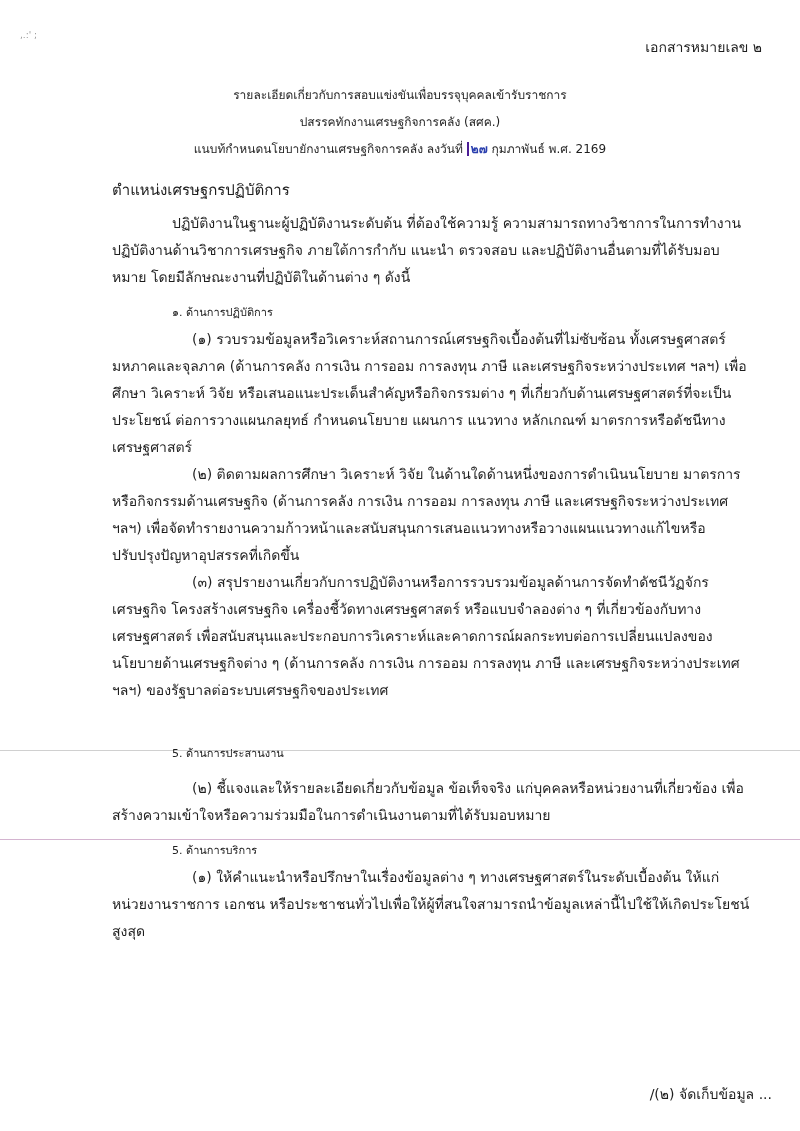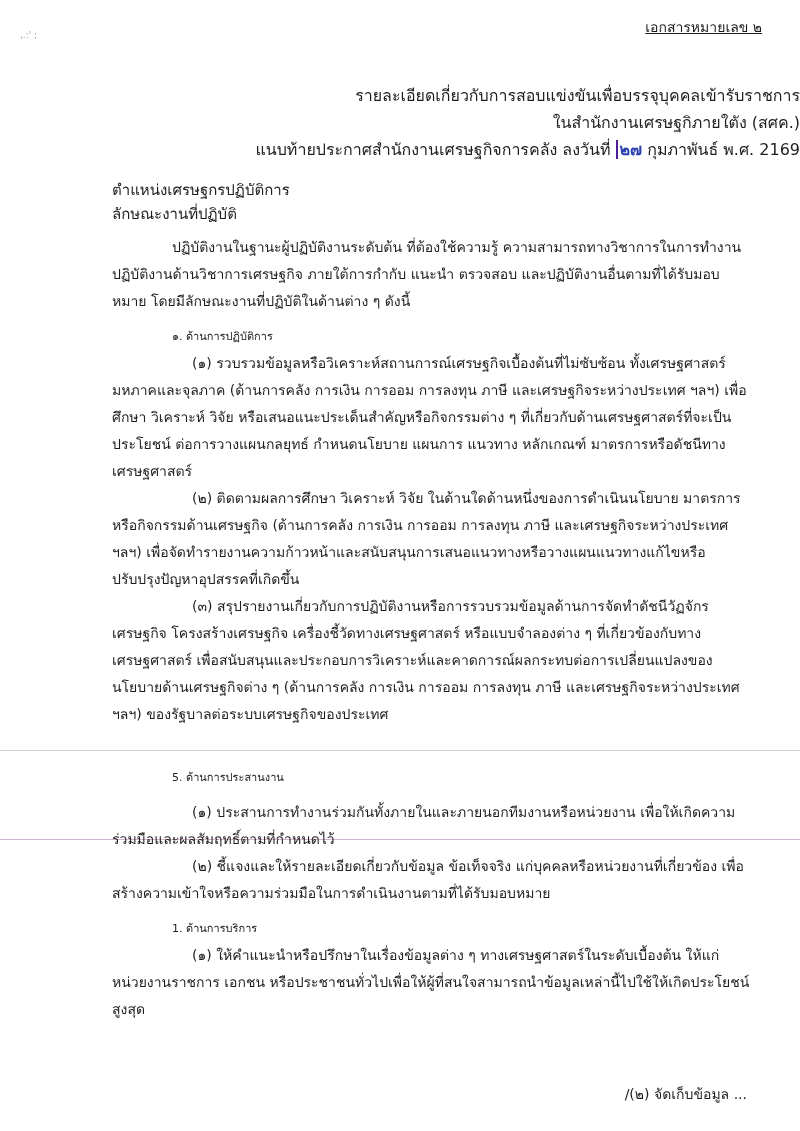--- a/index.html
+++ b/index.html
@@ -3,81 +3,79 @@
 <meta charset="utf-8">
 <style>
   html, body { margin: 0; padding: 0; background: #ffffff; }
   body {
     width: 800px; height: 1131px; position: relative; overflow: hidden;
     font-family: "DejaVu Sans", "Liberation Sans", sans-serif;
     color: #1e1e1e;
     font-size: 14px;
   }
   .scan-mark { position: absolute; left: 20px; top: 30px; font-size: 9px; color: #9a9a9a; }
-  .doc-number { position: absolute; right: 38px; top: 16px; font-size: 14px; text-decoration: underline; }
+  .doc-number { position: absolute; right: 38px; top: 36px; font-size: 14px; }
   .title-block { position: absolute; left: 0; right: 0; top: 82px; text-align: center; }
-  .title-line { font-size: 16px; line-height: 27px; text-align: right; }
+  .title-line { font-size: 12px; line-height: 27px; }
   .date-hand { color: #2a3fae; font-weight: bold; border-left: 2px solid #4c1d95; padding-left: 2px; }
   .content { position: absolute; left: 112px; right: 46px; top: 178px; font-size: 14px; }
   .heading { font-size: 15px; line-height: 24px; }
   .para { line-height: 27px; }
   .indent1 { text-indent: 60px; }
   .section-h { padding-left: 60px; font-size: 11px; line-height: 27px; }
   .sub { text-indent: 80px; line-height: 27px; }
   .gap-s { height: 8px; }
   .gap-m { height: 14px; }
   .rule { position: absolute; left: 0; right: 0; height: 1px; }
-  .footer-next { position: absolute; right: 53px; top: 1083px; font-size: 14px; }
+  .footer-next { position: absolute; right: 28px; top: 1083px; font-size: 14px; }
 </style>
 </head>
 <body>
 
 <div class="scan-mark">,.:' ;</div>
 <div class="doc-number">เอกสารหมายเลข ๒</div>
 
 <div class="title-block">
   <div class="title-line">รายละเอียดเกี่ยวกับการสอบแข่งขันเพื่อบรรจุบุคคลเข้ารับราชการ</div>
-  <div class="title-line">ในสำนักงานเศรษฐกิภายใตัง (สศค.)</div>
+  <div class="title-line">ปสรรคทักงานเศรษฐกิจการคลัง (สศค.)</div>
   <div class="title-line">
-    <span>แนบท้ายประกาศสำนักงานเศรษฐกิจการคลัง ลงวันที่</span>
+    <span>แนบท้กำหนดนโยบายักงานเศรษฐกิจการคลัง ลงวันที่</span>
     <span class="date-hand">๒๗</span>
     <span>กุมภาพันธ์ พ.ศ. 2169</span>
   </div>
 </div>
 
 <div class="rule" style="top:750px;background:#d0d0d0;"></div>
 <div class="rule" style="top:839px;background:#d4b4d0;"></div>
 
 <div class="content">
   <div class="heading">ตำแหน่งเศรษฐกรปฏิบัติการ</div>
-  <div class="heading">ลักษณะงานที่ปฏิบัติ</div>
   <div class="gap-s"></div>
   <div class="para indent1">ปฏิบัติงานในฐานะผู้ปฏิบัติงานระดับต้น ที่ต้องใช้ความรู้ ความสามารถทางวิชาการในการทำงาน ปฏิบัติงานด้านวิชาการเศรษฐกิจ ภายใต้การกำกับ แนะนำ ตรวจสอบ และปฏิบัติงานอื่นตามที่ได้รับมอบหมาย โดยมีลักษณะงานที่ปฏิบัติในด้านต่าง ๆ ดังนี้</div>
   <div class="gap-s"></div>
 
   <div>
     <div class="section-h">๑. ด้านการปฏิบัติการ</div>
     <div class="sub">(๑) รวบรวมข้อมูลหรือวิเคราะห์สถานการณ์เศรษฐกิจเบื้องต้นที่ไม่ซับซ้อน ทั้งเศรษฐศาสตร์มหภาคและจุลภาค (ด้านการคลัง การเงิน การออม การลงทุน ภาษี และเศรษฐกิจระหว่างประเทศ ฯลฯ) เพื่อศึกษา วิเคราะห์ วิจัย หรือเสนอแนะประเด็นสำคัญหรือกิจกรรมต่าง ๆ ที่เกี่ยวกับด้านเศรษฐศาสตร์ที่จะเป็นประโยชน์ ต่อการวางแผนกลยุทธ์ กำหนดนโยบาย แผนการ แนวทาง หลักเกณฑ์ มาตรการหรือดัชนีทางเศรษฐศาสตร์</div>
     <div class="sub">(๒) ติดตามผลการศึกษา วิเคราะห์ วิจัย ในด้านใดด้านหนึ่งของการดำเนินนโยบาย มาตรการหรือกิจกรรมด้านเศรษฐกิจ (ด้านการคลัง การเงิน การออม การลงทุน ภาษี และเศรษฐกิจระหว่างประเทศ ฯลฯ) เพื่อจัดทำรายงานความก้าวหน้าและสนับสนุนการเสนอแนวทางหรือวางแผนแนวทางแก้ไขหรือปรับปรุงปัญหาอุปสรรคที่เกิดขึ้น</div>
     <div class="sub">(๓) สรุปรายงานเกี่ยวกับการปฏิบัติงานหรือการรวบรวมข้อมูลด้านการจัดทำดัชนีวัฏจักรเศรษฐกิจ โครงสร้างเศรษฐกิจ เครื่องชี้วัดทางเศรษฐศาสตร์ หรือแบบจำลองต่าง ๆ ที่เกี่ยวข้องกับทางเศรษฐศาสตร์ เพื่อสนับสนุนและประกอบการวิเคราะห์และคาดการณ์ผลกระทบต่อการเปลี่ยนแปลงของนโยบายด้านเศรษฐกิจต่าง ๆ (ด้านการคลัง การเงิน การออม การลงทุน ภาษี และเศรษฐกิจระหว่างประเทศ ฯลฯ) ของรัฐบาลต่อระบบเศรษฐกิจของประเทศ</div>
   </div>
   <div class="gap-m"></div>
 
   <div>
     <div class="gap-s"></div>
   </div>
   <div class="gap-m"></div>
 
   <div>
     <div class="section-h">5. ด้านการประสานงาน</div>
     <div class="gap-s"></div>
-    <div class="sub">(๑) ประสานการทำงานร่วมกันทั้งภายในและภายนอกทีมงานหรือหน่วยงาน เพื่อให้เกิดความร่วมมือและผลสัมฤทธิ์ตามที่กำหนดไว้</div>
     <div class="sub">(๒) ชี้แจงและให้รายละเอียดเกี่ยวกับข้อมูล ข้อเท็จจริง แก่บุคคลหรือหน่วยงานที่เกี่ยวข้อง เพื่อสร้างความเข้าใจหรือความร่วมมือในการดำเนินงานตามที่ได้รับมอบหมาย</div>
   </div>
   <div class="gap-s"></div>
 
   <div>
-    <div class="section-h">1. ด้านการบริการ</div>
+    <div class="section-h">5. ด้านการบริการ</div>
     <div class="sub">(๑) ให้คำแนะนำหรือปรึกษาในเรื่องข้อมูลต่าง ๆ ทางเศรษฐศาสตร์ในระดับเบื้องต้น ให้แก่หน่วยงานราชการ เอกชน หรือประชาชนทั่วไปเพื่อให้ผู้ที่สนใจสามารถนำข้อมูลเหล่านี้ไปใช้ให้เกิดประโยชน์สูงสุด</div>
   </div>
 </div>
 
 <div class="footer-next">/(๒) จัดเก็บข้อมูล ...</div>
 
 </body></html>

